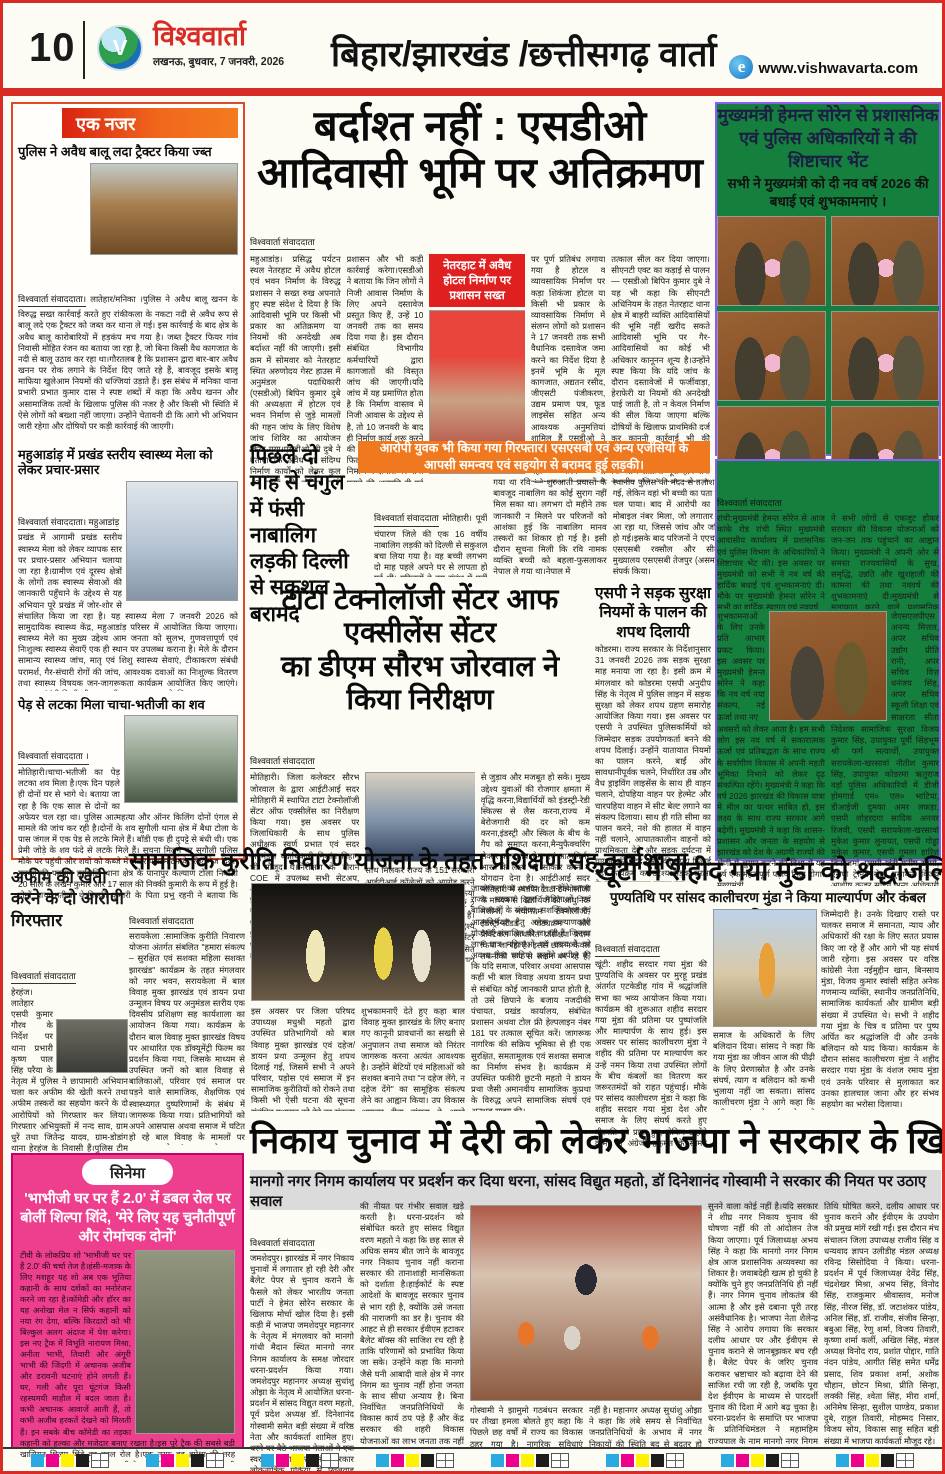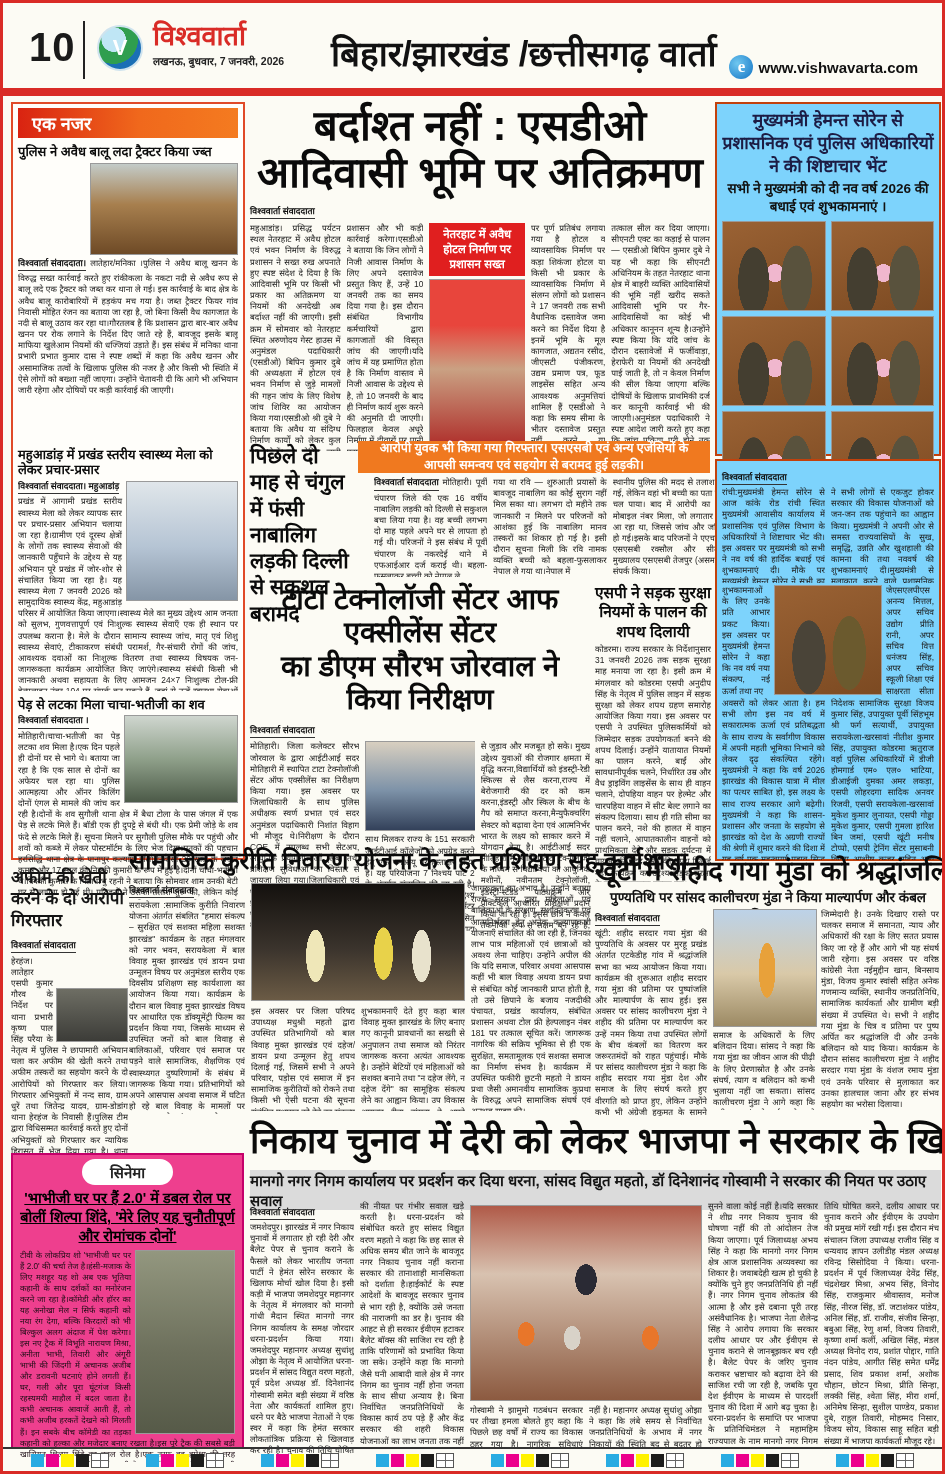--- a/index.html
+++ b/index.html
@@ -16,60 +16,60 @@
   .masthead{color:#d92b26;font-weight:800;font-size:27px;line-height:1;}
   .mast-date{font-size:10.5px;font-weight:700;color:#222;margin-top:4px;}
   .section-title{font-size:35px;font-weight:800;color:#111;white-space:nowrap;}
   .eicon{width:24px;height:24px;border-radius:50%;color:#fff;font-weight:800;font-size:17px;
          background:radial-gradient(circle at 35% 35%,#6fc7f0,#1273c4);display:flex;align-items:center;justify-content:center;
          font-family:"Liberation Serif",serif;}
   .website{font-size:15px;font-weight:800;color:#111;}
   .redrule{background:#d92b26;}
   
   .body-txt{font-size:8.4px;line-height:1.33;text-align:justify;color:#1c1c1c;overflow:hidden;}
-  .byline{font-size:8.8px;font-weight:700;color:#111;border-bottom:1px solid #333;display:inline-block;padding-bottom:1px;margin-bottom:2px;}
+  .byline{font-size:8.8px;font-weight:400;color:#111;border-bottom:1px solid #333;display:inline-block;padding-bottom:1px;margin-bottom:2px;margin-top:36px;}
   .ph{background-size:cover;border:1px solid #9a9a9a;}
   .cols{display:flex;gap:6px;}
   .col{flex:1;overflow:hidden;}
   
   .eknazar-box{border:2px solid #e04a28;padding:4px 5px;background:#fffefa;}
-  .eknazar-bar{height:30px;background:linear-gradient(90deg,#d92311,#f0681c 55%,#f47b20);display:flex;align-items:center;}
+  .eknazar-bar{height:30px;background:linear-gradient(90deg,#d92311,#f0681c 55%,#f47b20);display:flex;align-items:center;margin-left:44px;}
   .eknazar-label{color:#fff;font-weight:800;font-size:18px;padding:0 14px;}
   .sm-headline{font-size:13px;font-weight:800;line-height:1.2;margin:6px 0 3px;color:#0c0c0c;}
   
   .main-headline{font-size:42px;font-weight:800;text-align:center;line-height:1.12;color:#0a0a0a;}
   .cap-box{background:#e01f1f;color:#fff;font-weight:800;font-size:11.5px;text-align:center;line-height:1.3;padding:4px 3px;}
   
   .orange-banner{background:#f0791f;color:#fff;font-weight:800;font-size:12.5px;text-align:center;line-height:1.35;
                  display:flex;align-items:center;justify-content:center;padding:2px 8px;}
   .nab-headline{font-size:21px;font-weight:800;line-height:1.25;color:#0a0a0a;}
   .mid-headline{font-size:29px;font-weight:800;text-align:center;line-height:1.15;color:#0a0a0a;}
   .sp-headline{font-size:15.5px;font-weight:800;text-align:center;line-height:1.25;color:#0a0a0a;}
   
-  .red-box{border:2px solid #c2410c;background:#7dd3fc;padding:5px;}
+  .red-box{border:2px solid #8b5cf6;background:#15803d;}
   .cm-headline{font-size:17.5px;font-weight:800;text-align:center;line-height:1.3;color:#1c1c44;}
   .cm-subhead{font-size:13.5px;font-weight:800;text-align:center;line-height:1.3;color:#111;margin-top:3px;}
   .cm-grid{display:grid;grid-template-columns:1fr 1fr;gap:5px;margin-top:6px;}
   .cm-ph{height:88px;border:1px solid #999;
      background:radial-gradient(26px 58px at 30% 68%,#443e30 59%,transparent 60%),
                 radial-gradient(26px 58px at 72% 66%,#59523d 59%,transparent 60%),
                 radial-gradient(15px 15px at 51% 58%,#f0b7ce 59%,transparent 60%),
                 linear-gradient(160deg,#9a6234,#7c4a22);}
   
   .samajik-headline{font-size:24px;font-weight:800;text-align:center;white-space:nowrap;color:#0a0a0a;}
   .khunti-headline{font-size:27px;font-weight:800;text-align:center;white-space:nowrap;color:#0a0a0a;}
   .khunti-subhead{font-size:13.5px;font-weight:800;text-align:center;color:#111;}
   .bjp-headline{font-size:36px;font-weight:800;text-align:center;white-space:nowrap;color:#0a0a0a;}
   .bjp-subbar{background:#dbdbdb;display:flex;align-items:center;justify-content:center;
               font-size:15px;font-weight:800;color:#141414;}
   
   .cinema-box{background:#ee3f8e;border:2px solid #c8ierr006a;border:2px solid #c4006a;padding:6px 7px;}
   .cinema-pill{background:#fff;border:2px solid #fff;border-radius:14px;padding:1px 26px;
                font-size:15px;font-weight:800;color:#222;display:inline-block;}
-  .cinema-headline{font-size:14.5px;font-weight:800;text-align:center;line-height:1.3;color:#000000;margin:4px 0;text-decoration:underline;}
+  .cinema-headline{font-size:14.5px;font-weight:800;text-align:center;line-height:1.3;color:#ffffff;margin:4px 0;}
   .cinema-body{font-size:8.2px;line-height:1.35;text-align:justify;color:#1e0d16;overflow:hidden;}
   
   .marks{display:flex;justify-content:space-between;align-items:center;padding:0 28px;border-top:2px solid #333;}
   .markgrp{display:flex;gap:2px;align-items:center;}
   .sq{width:13px;height:13px;}
   .sq.c{background:#29abe2;} .sq.m{background:#ec008c;} .sq.y{background:#fff200;} .sq.k{background:#1d1d1b;}
   .regGrid{width:16px;height:13px;border:1px solid #555;background:
       linear-gradient(#666,#666) 50% 0/1px 100% no-repeat,
       linear-gradient(#666,#666) 0 50%/100% 1px no-repeat,#fff;}
 </style>

